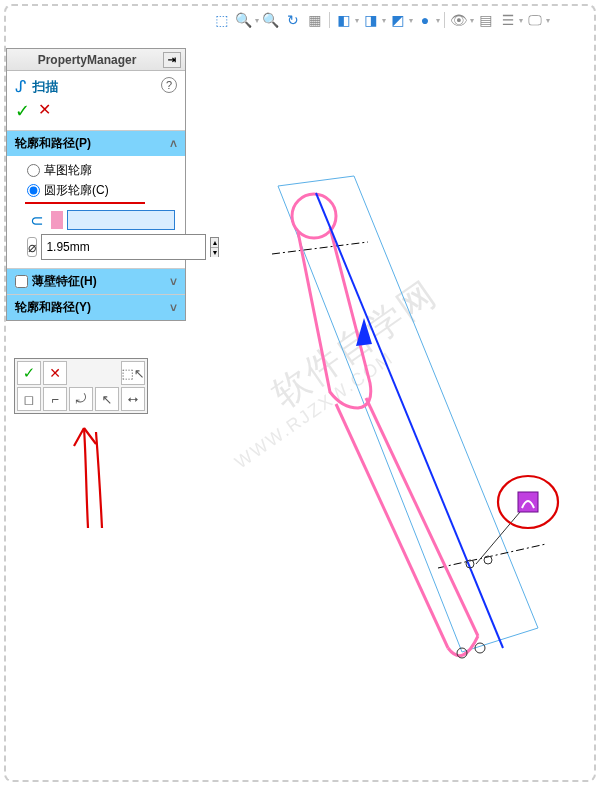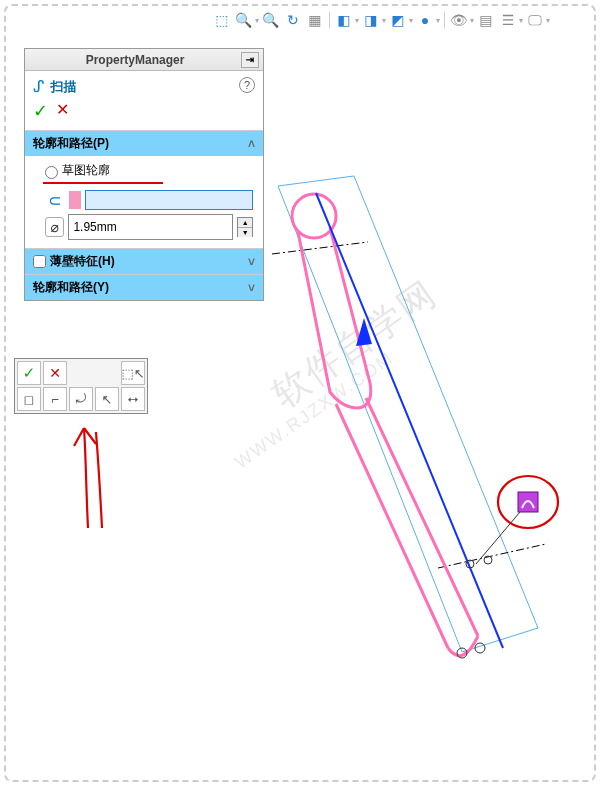--- a/index.html
+++ b/index.html
@@ -33,22 +33,22 @@
     font-size: 14px;
     cursor: pointer;
   }
   .top-toolbar .tico.blue { color: #2a7fd4; }
   .top-toolbar .sep { width: 1px; height: 16px; background: #ccc; margin: 0 2px; }
   .top-toolbar .dd { font-size: 8px; color: #aaa; margin-left: -1px; }
 
   
   .pm {
     position: absolute;
-    top: 48px; left: 24px;
-    width: 240px;
+    top: 48px; left: 6px;
+    width: 180px;
     border: 1px solid #999;
     background: #fff;
   }
   .pm-header {
     background: linear-gradient(#f2f2f2,#e4e4e4);
     border-bottom: 1px solid #bbb;
     height: 22px;
     display: flex;
     align-items: center;
     padding: 0 4px;
@@ -94,21 +94,21 @@
     align-items: center;
     justify-content: space-between;
     font-weight: bold;
     font-size: 12px;
   }
   .section-header .chevron { font-size: 12px; color: #666; }
   .section-body {
     padding: 6px 10px 8px 20px;
   }
   .radio-row {
-    display: flex; align-items:flex-end; gap: 4px;
+    display: flex; align-items:center; gap: 4px;
     margin-bottom: 3px;
   }
   .radio-row input { margin: 0; }
   .underline-annot {
     height: 2px; background: #d00; margin: 2px 0 6px -2px; width: 120px;
   }
   .selectbox-row {
     display:flex; align-items:center; gap: 4px; margin: 4px 0;
   }
   .c-ico {
@@ -232,20 +232,24 @@
   </div>
 
   <div class="section-header">
     <span>轮廓和路径(P)</span>
     <span class="chevron">˄</span>
   </div>
   <div class="section-body">
     <label class="radio-row">
       <input type="radio" name="prof" style="">
       <span>草图轮廓</span>
+    </label>
+    <label class="radio-row">
+      <input type="radio" name="prof" checked="" style="">
+      <span>圆形轮廓(C)</span>
     </label>
     <div class="underline-annot"></div>
     <div class="selectbox-row">
       <span class="c-ico">⊂</span>
       <div class="pinkbox"></div>
       <div class="selectbox"></div>
     </div>
     <div class="diameter-row">
       <span class="diam-ico">⌀</span>
       <input class="diam-input" value="1.95mm" style="">

